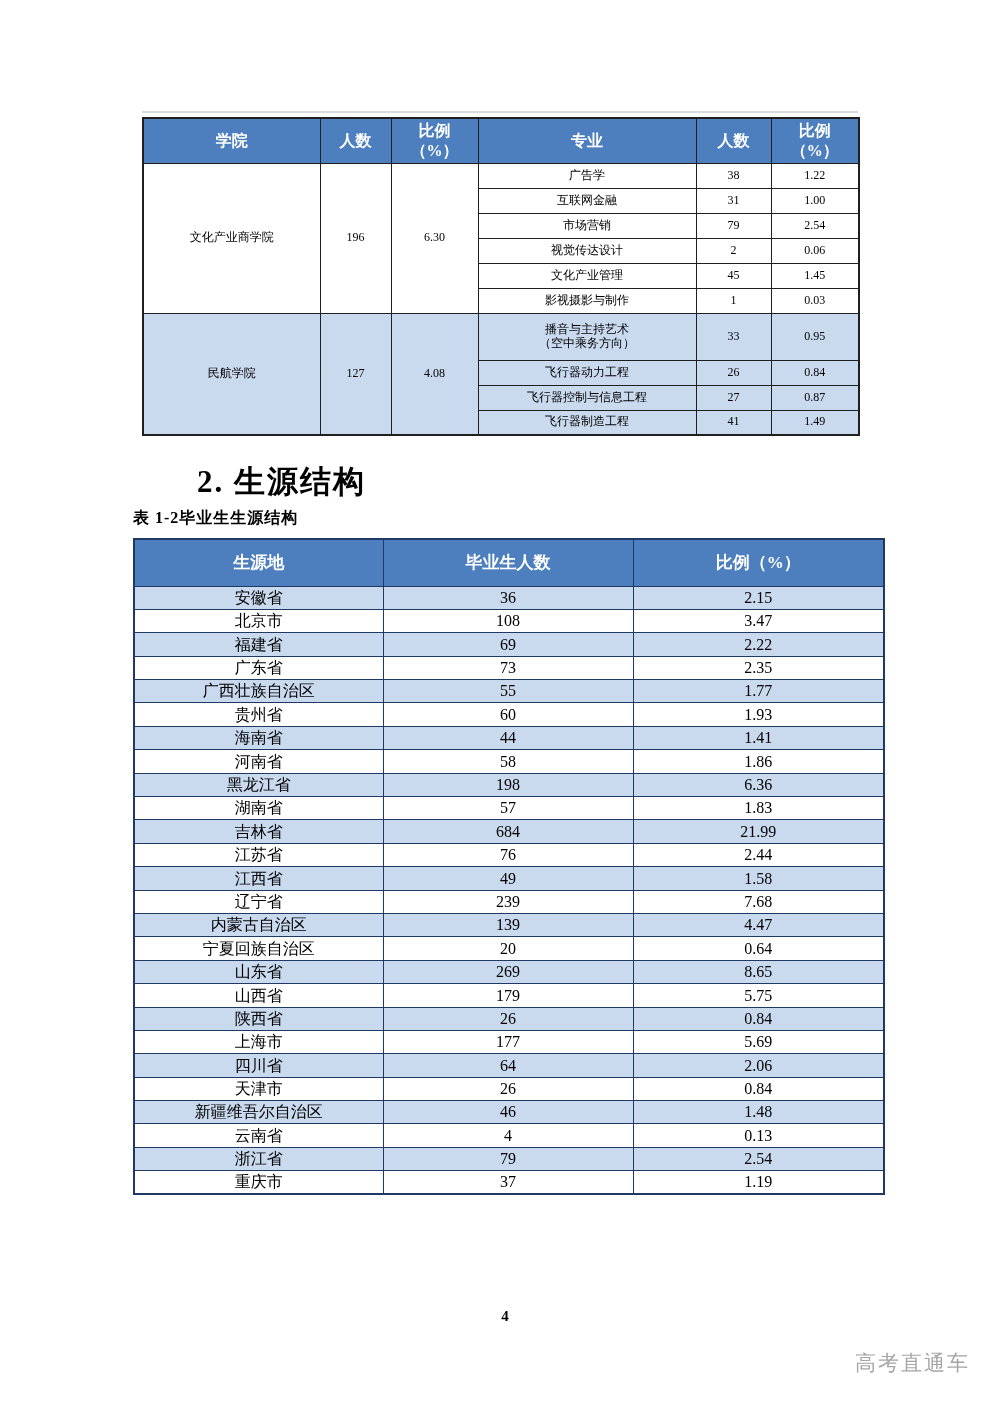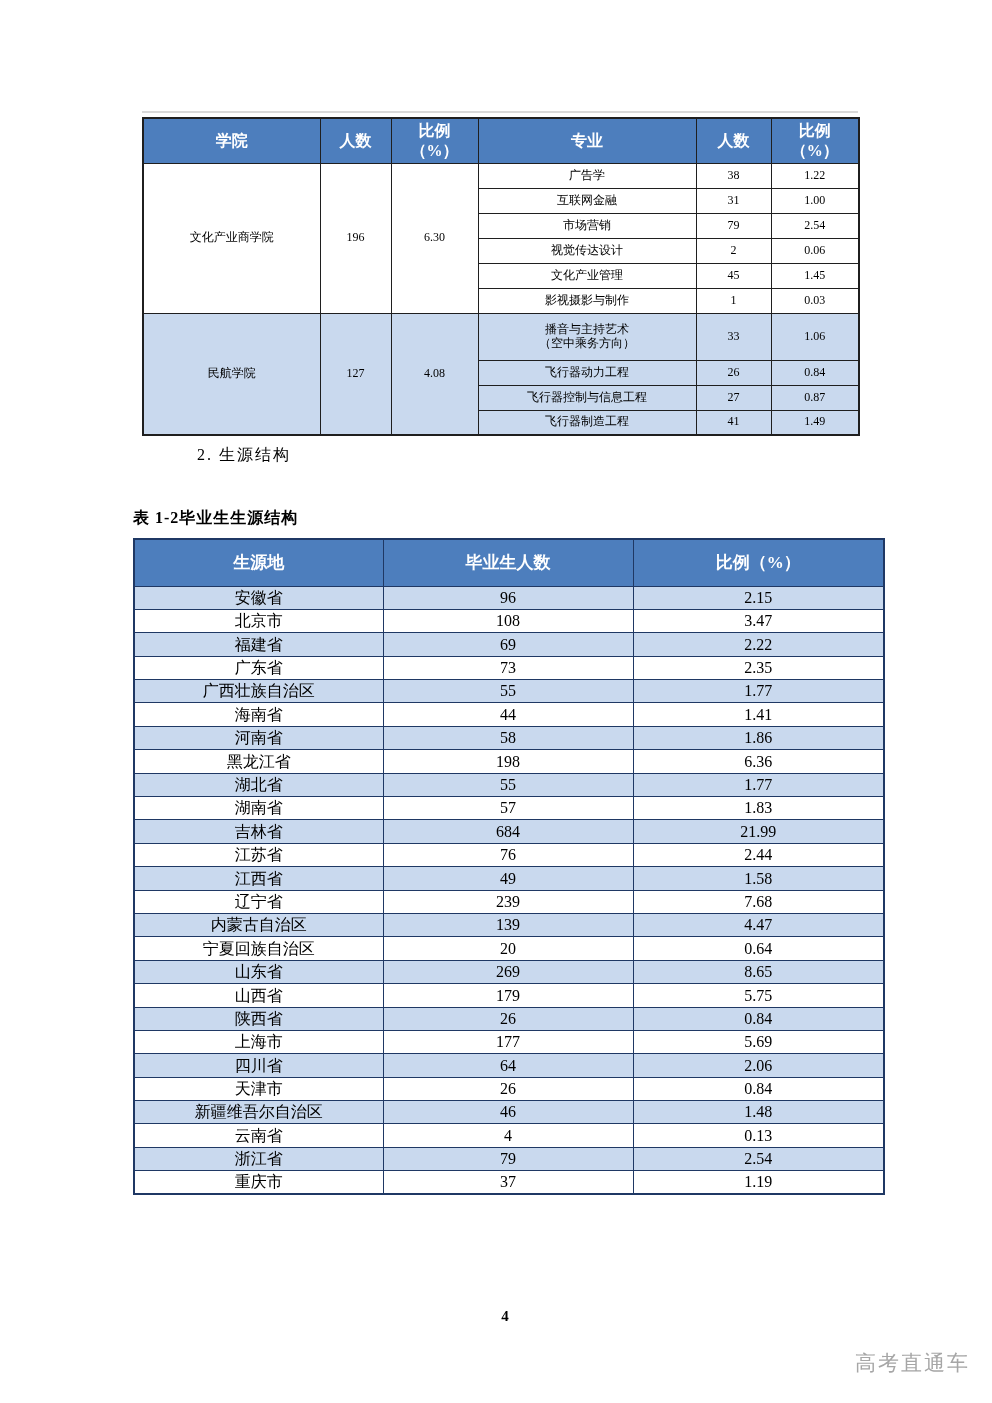--- a/index.html
+++ b/index.html
@@ -28,21 +28,21 @@
   }
   .t1 td{
     border:1px solid var(--border-dark);font-size:12px;height:25px;line-height:1.15;
     white-space:pre-line;
   }
   .t1 tr.tall td{height:47px;}
   .t1 tr.band td{background:var(--band);}
 
   
   .section-heading{
-    position:absolute;left:197px;top:445px;font-size:16px;font-weight:400;
+    position:absolute;left:197px;top:461px;font-size:31px;font-weight:700;
     letter-spacing:2px;
   }
   .table-caption{
     position:absolute;left:133px;top:508px;width:750px;text-align:left;
     font-size:16px;font-weight:bold;letter-spacing:1px;
   }
 
   
   .t2{left:133px;top:538px;width:750px;border:2px solid var(--border-navy);}
   .t2 th{
@@ -126,21 +126,21 @@
           <td>1</td>
           <td>0.03</td>
         </tr>
         <tr class="band tall">
           <td rowspan="4">民航学院</td>
           <td rowspan="4">127</td>
           <td rowspan="4">4.08</td>
           <td>播音与主持艺术
 （空中乘务方向）</td>
           <td>33</td>
-          <td>1.06</td>
+          <td>0.95</td>
         </tr>
         <tr class="band">
           <td>飞行器动力工程</td>
           <td>26</td>
           <td>0.84</td>
         </tr>
         <tr class="band">
           <td>飞行器控制与信息工程</td>
           <td>27</td>
           <td>0.87</td>
@@ -166,21 +166,21 @@
     <thead>
       <tr id="t2-head">
           <th>生源地</th>
           <th>毕业生人数</th>
           <th>比例（%）</th>
         </tr>
     </thead>
     <tbody id="t2-body">
         <tr>
           <td>安徽省</td>
-          <td>96</td>
+          <td>36</td>
           <td>2.15</td>
         </tr>
         <tr>
           <td>北京市</td>
           <td>108</td>
           <td>3.47</td>
         </tr>
         <tr>
           <td>福建省</td>
           <td>69</td>
@@ -190,40 +190,40 @@
           <td>广东省</td>
           <td>73</td>
           <td>2.35</td>
         </tr>
         <tr>
           <td>广西壮族自治区</td>
           <td>55</td>
           <td>1.77</td>
         </tr>
         <tr>
+          <td>贵州省</td>
+          <td>60</td>
+          <td>1.93</td>
+        </tr>
+        <tr>
           <td>海南省</td>
           <td>44</td>
           <td>1.41</td>
         </tr>
         <tr>
           <td>河南省</td>
           <td>58</td>
           <td>1.86</td>
         </tr>
         <tr>
           <td>黑龙江省</td>
           <td>198</td>
           <td>6.36</td>
         </tr>
         <tr>
-          <td>湖北省</td>
-          <td>55</td>
-          <td>1.77</td>
-        </tr>
-        <tr>
           <td>湖南省</td>
           <td>57</td>
           <td>1.83</td>
         </tr>
         <tr>
           <td>吉林省</td>
           <td>684</td>
           <td>21.99</td>
         </tr>
         <tr>

